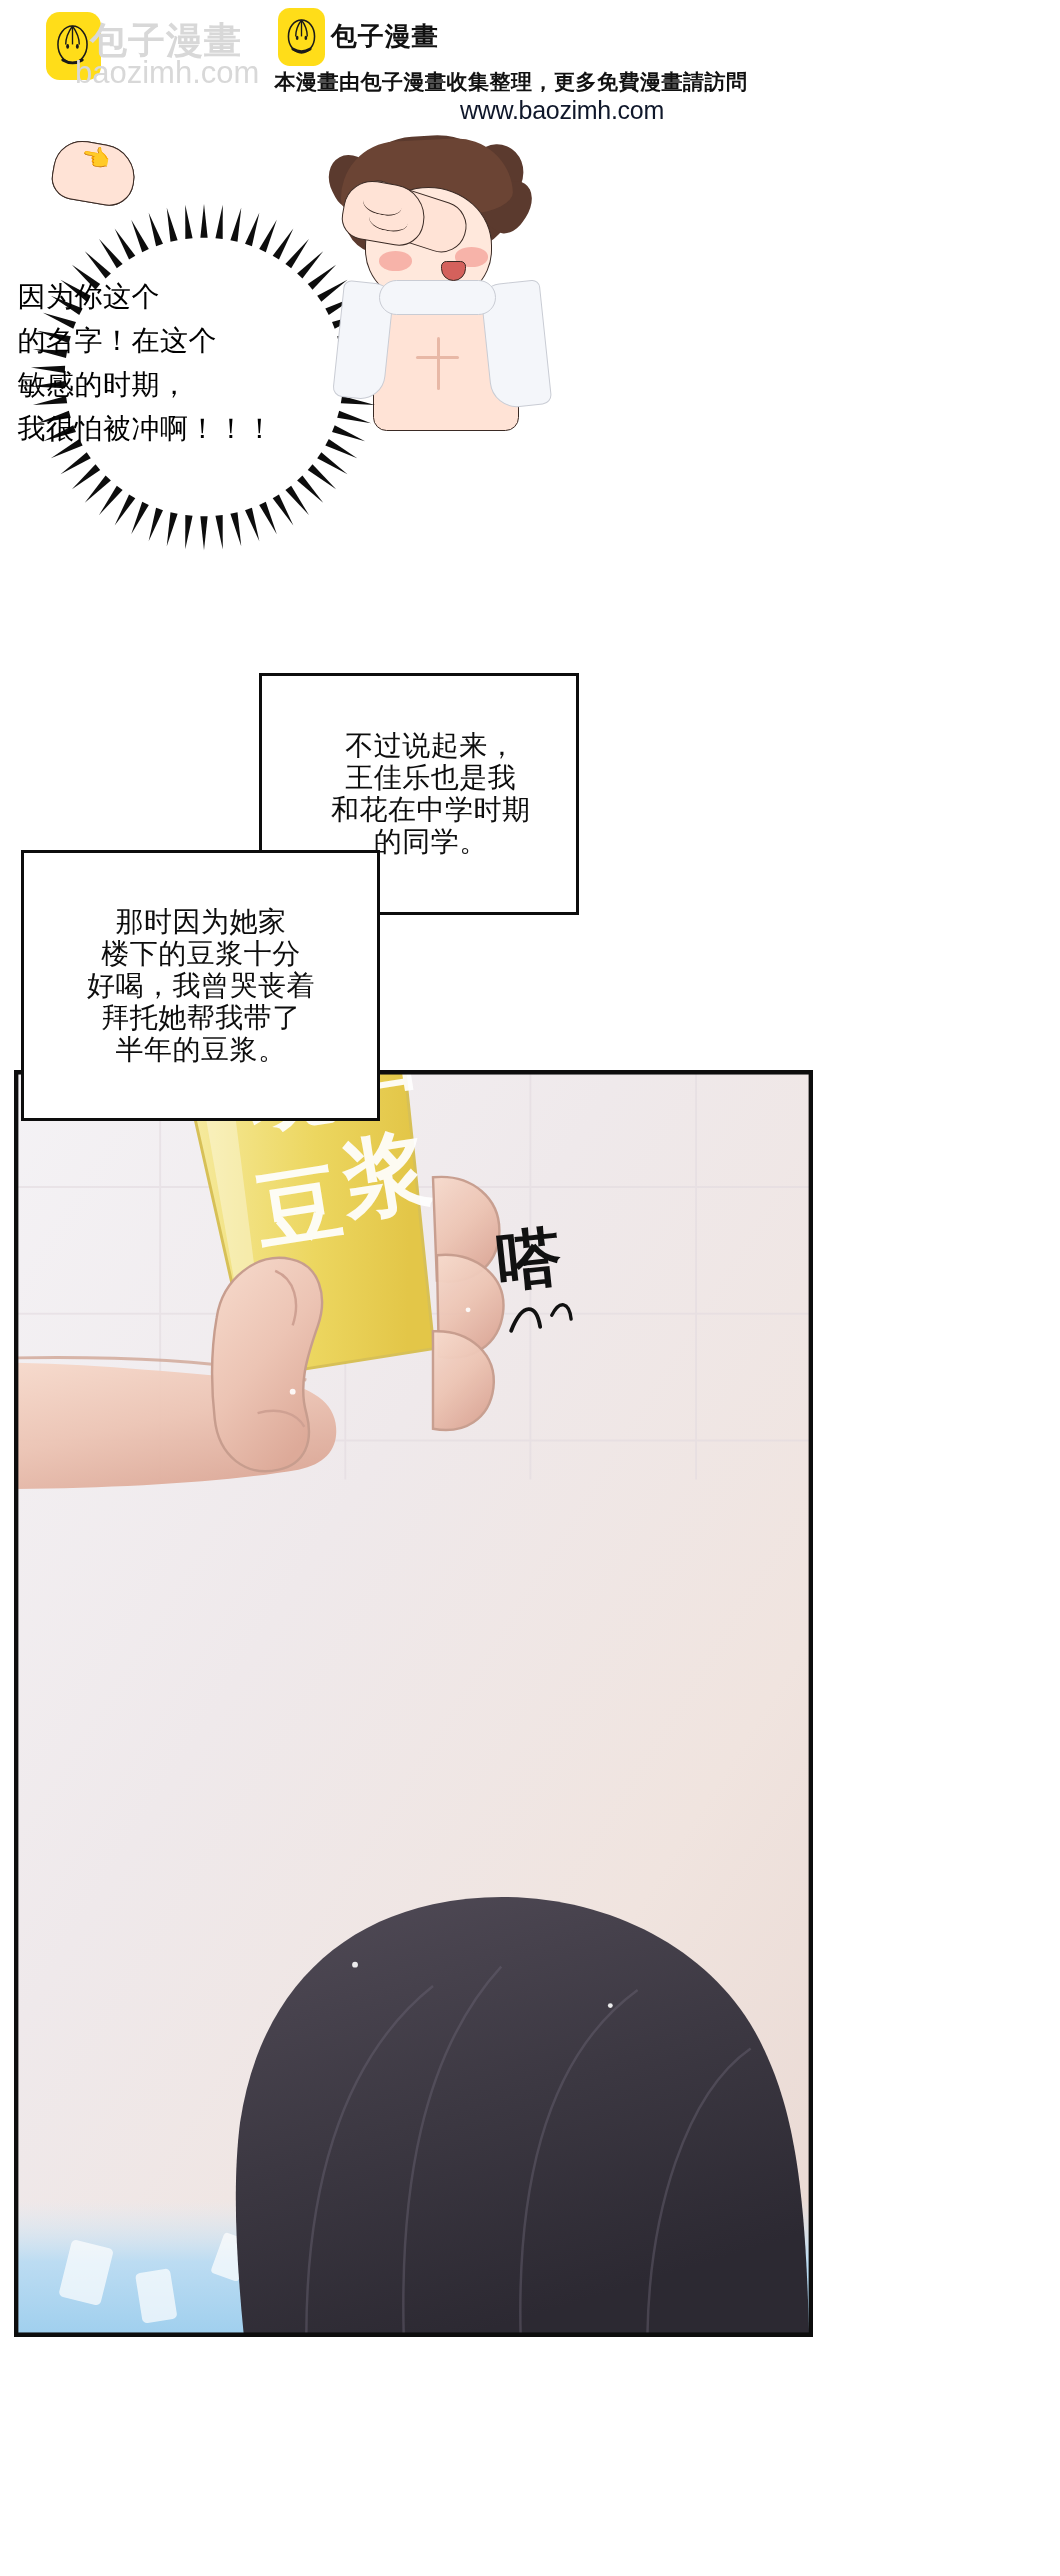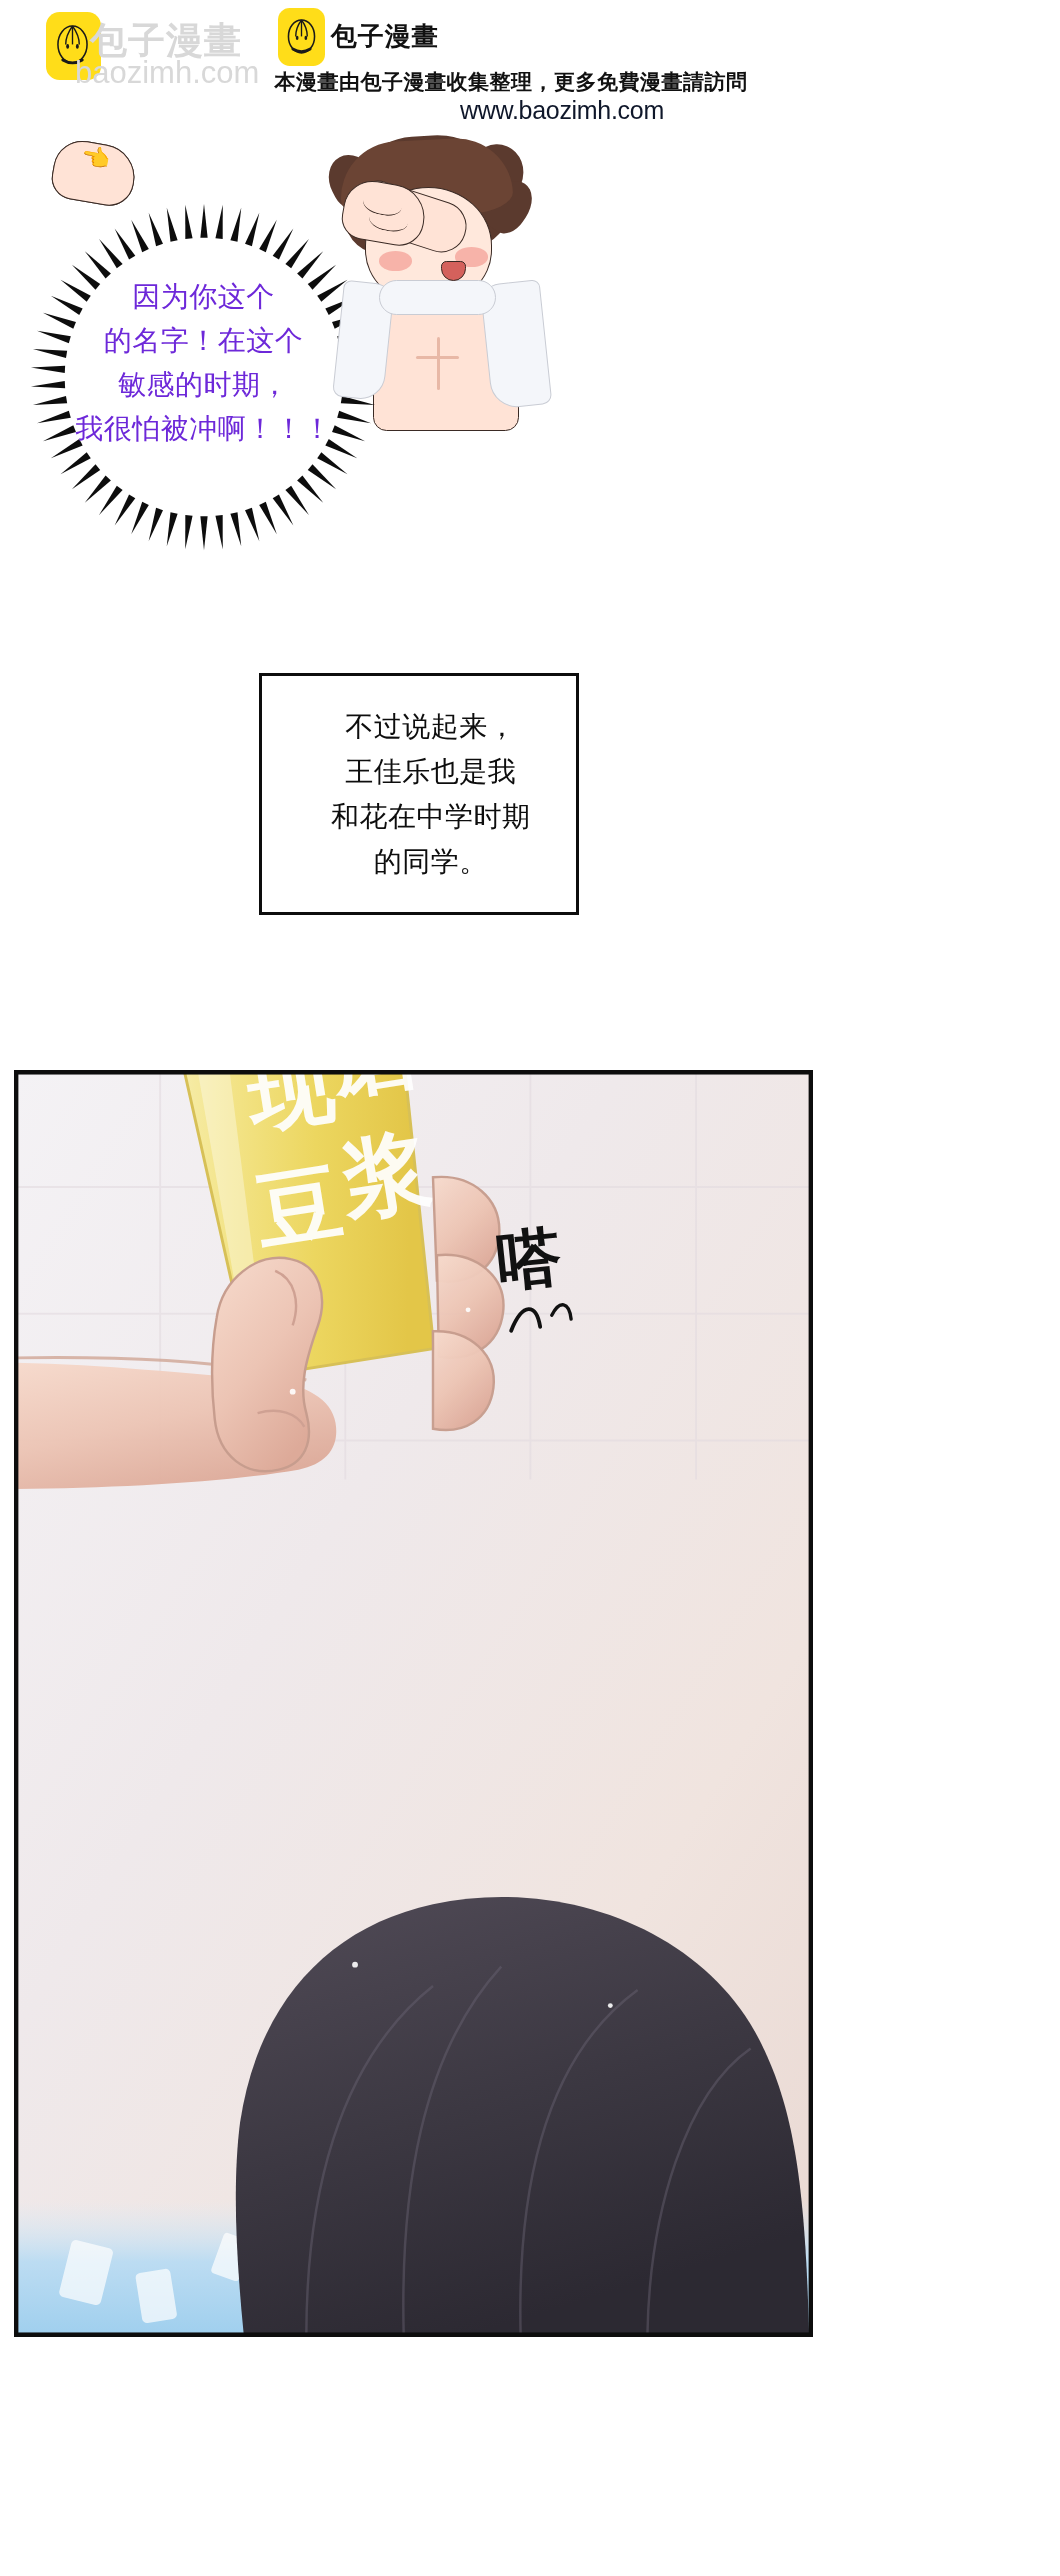--- a/index.html
+++ b/index.html
@@ -238,41 +238,41 @@
   #bubble1 {
     position: absolute;
     left: 17.5px; top: 191px;
     width: 372px; height: 372px;
   }
   #bubble1 svg { display: block; }
   #bubble1-text {
     position: absolute;
     left: 0; top: 84px;
     width: 372px;
-    text-align: center;
+    text-align: left;
     font-size: 28px;
     line-height: 44px;
     font-weight: 500;
-    color: #6d28d9;
+    color: #000000;
     letter-spacing: 0.5px;
     white-space: pre-line;
   }
 
   
   .box {
     position: absolute;
     background: #ffffff;
     border: 3.9px solid #0d0d0d;
     display: flex;
     align-items: center;
     justify-content: center;
   }
   .box-text {
     font-size: 28px;
-    line-height: 45px;
+    line-height: 32px;
     font-weight: 500;
     color: #0d0d0d;
     letter-spacing: 0.5px;
     white-space: pre-line;
     text-align: center;
   }
   #box2 {
     left: 259px; top: 673px;
     width: 320px; height: 242px;
     z-index: 6;
@@ -651,15 +651,22 @@
       <rect x="2" y="2" width="816" height="1296" fill="none" stroke="#0d0d0d" stroke-width="5"></rect>
     </svg>
 
     <div class="sfx" style="left:483px; top:146px; font-size:64px; transform:rotate(-6deg);">嗒</div>
     <svg style="position:absolute;left:487px;top:222px;" width="88" height="58" viewBox="0 0 90 60">
       <path d="M10 40 C22 10 36 12 40 36" stroke="#111" stroke-width="4" fill="none" stroke-linecap="round"></path>
       <path d="M52 24 C60 8 70 10 72 28" stroke="#111" stroke-width="3.5" fill="none" stroke-linecap="round"></path>
     </svg>
   </div>
 
+  <div class="box" id="box3">
+    <div class="box-text">那时因为她家
+楼下的豆浆十分
+好喝，我曾哭丧着
+拜托她帮我带了
+半年的豆浆。</div>
+  </div>
 
 </div>
 
 
 </body></html>

